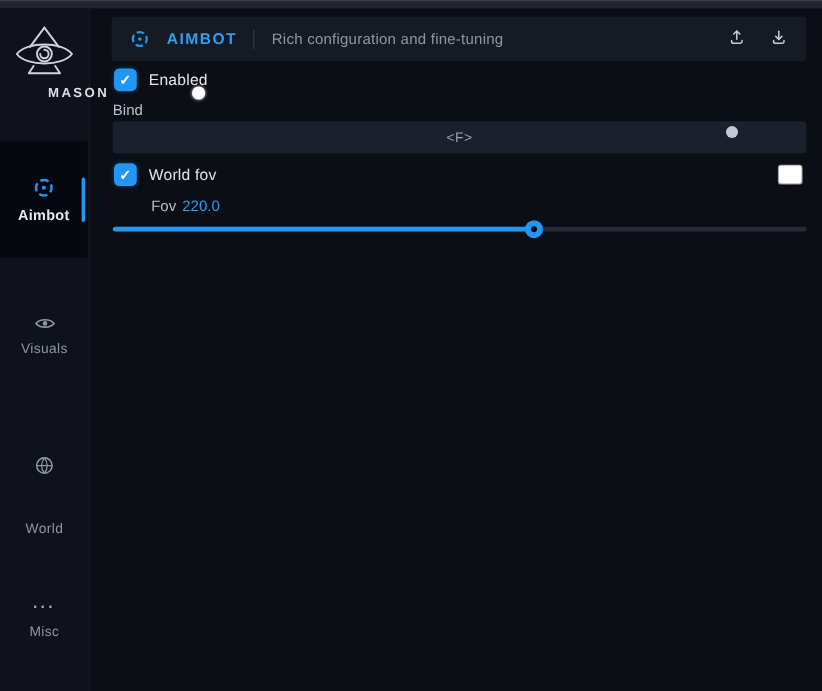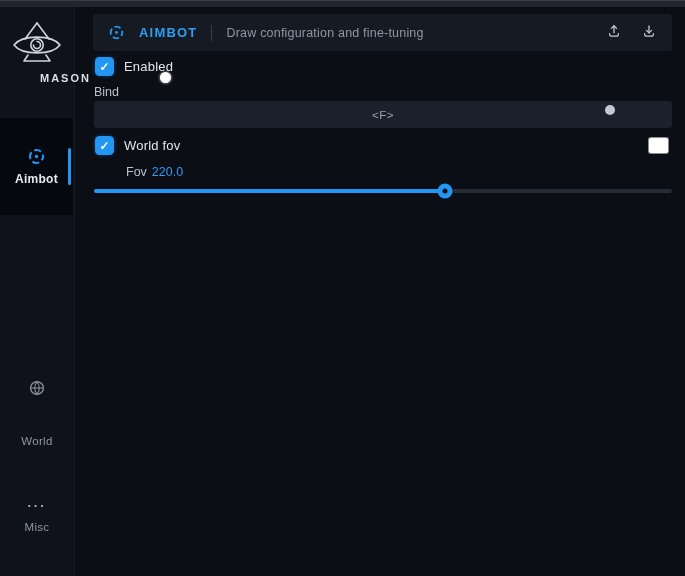--- a/index.html
+++ b/index.html
@@ -154,20 +154,29 @@
       <span class="nav-icon">
         <svg width="19" height="19" viewBox="0 0 24 24" fill="none" stroke="currentColor">
           <circle cx="12" cy="12" r="8.2" stroke-width="2.6" stroke-dasharray="9 3.9" stroke-dashoffset="4"></circle>
           <circle cx="12" cy="12" r="2.1" fill="currentColor" stroke="none"></circle>
         </svg>
       </span>
       <span class="nav-label">Aimbot</span>
       <span class="accent-bar"></span>
     </div>
 
+    <div class="nav-item nav-visuals">
+      <span class="nav-icon">
+        <svg width="19" height="19" viewBox="0 0 24 24" fill="none" stroke="currentColor" stroke-width="1.7">
+          <path d="M2.5 12 C6.5 6.8, 17.5 6.8, 21.5 12 C17.5 17.2, 6.5 17.2, 2.5 12 Z"></path>
+          <circle cx="12" cy="12" r="2.4" fill="currentColor" stroke="none"></circle>
+        </svg>
+      </span>
+      <span class="nav-label">Visuals</span>
+    </div>
 
     <div class="nav-item nav-world">
       <span class="nav-icon">
         <svg width="18" height="18" viewBox="0 0 24 24" fill="none" stroke="currentColor" stroke-width="1.7">
           <circle cx="12" cy="12" r="8.6"></circle>
           <path d="M3.4 12 h17.2" stroke-width="1.4"></path>
           <path d="M12 3.4 a13.5 13.5 0 0 1 0 17.2 M12 3.4 a13.5 13.5 0 0 0 0 17.2" stroke-width="1.4"></path>
         </svg>
       </span>
       <span class="nav-label">World</span>
@@ -184,21 +193,21 @@
 
     <div class="header">
       <span class="hdr-crosshair">
         <svg width="17" height="17" viewBox="0 0 24 24" fill="none" stroke="currentColor">
           <circle cx="12" cy="12" r="8.2" stroke-width="2.6" stroke-dasharray="9 3.9" stroke-dashoffset="4"></circle>
           <circle cx="12" cy="12" r="2.1" fill="currentColor" stroke="none"></circle>
         </svg>
       </span>
       <span class="hdr-title">AIMBOT</span>
       <span class="hdr-sep"></span>
-      <span class="hdr-subtitle">Draw configuration and fine-tuning</span>
+      <span class="hdr-subtitle">Rich configuration and fine-tuning</span>
       <span class="hdr-spacer"></span>
       <button class="hdr-btn">
         <span>
           <svg width="16" height="16" viewBox="0 0 24 24" fill="none" stroke="currentColor" stroke-width="1.9" stroke-linecap="round" stroke-linejoin="round">
             <path d="M12 14.5 V4.5"></path>
             <path d="M8.2 8 L12 4.2 L15.8 8"></path>
             <path d="M5.5 16 v1.4 a2.3 2.3 0 0 0 2.3 2.3 h8.4 a2.3 2.3 0 0 0 2.3-2.3 V16"></path>
           </svg>
         </span>
       </button>

